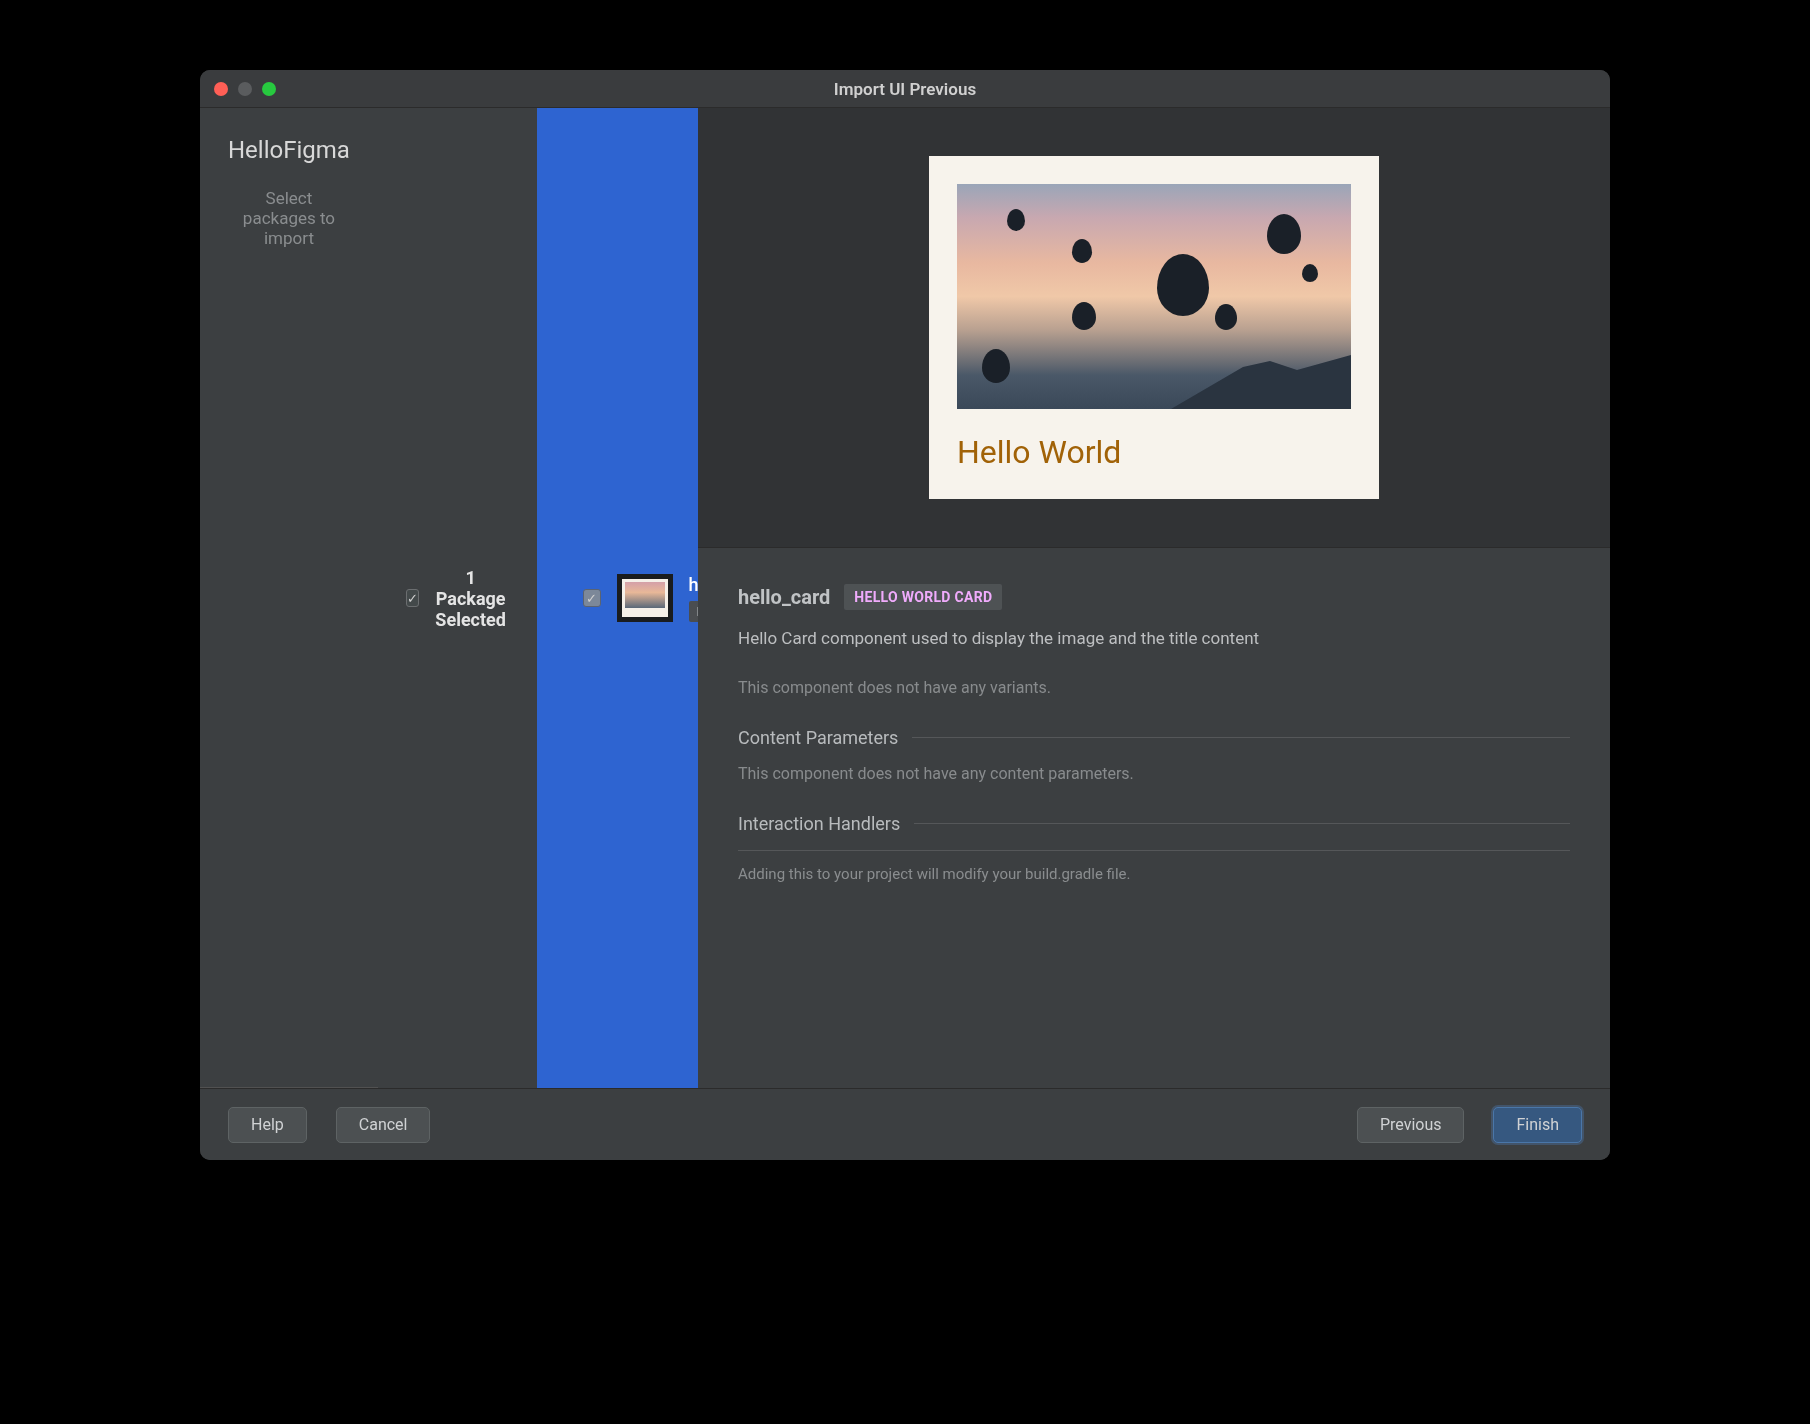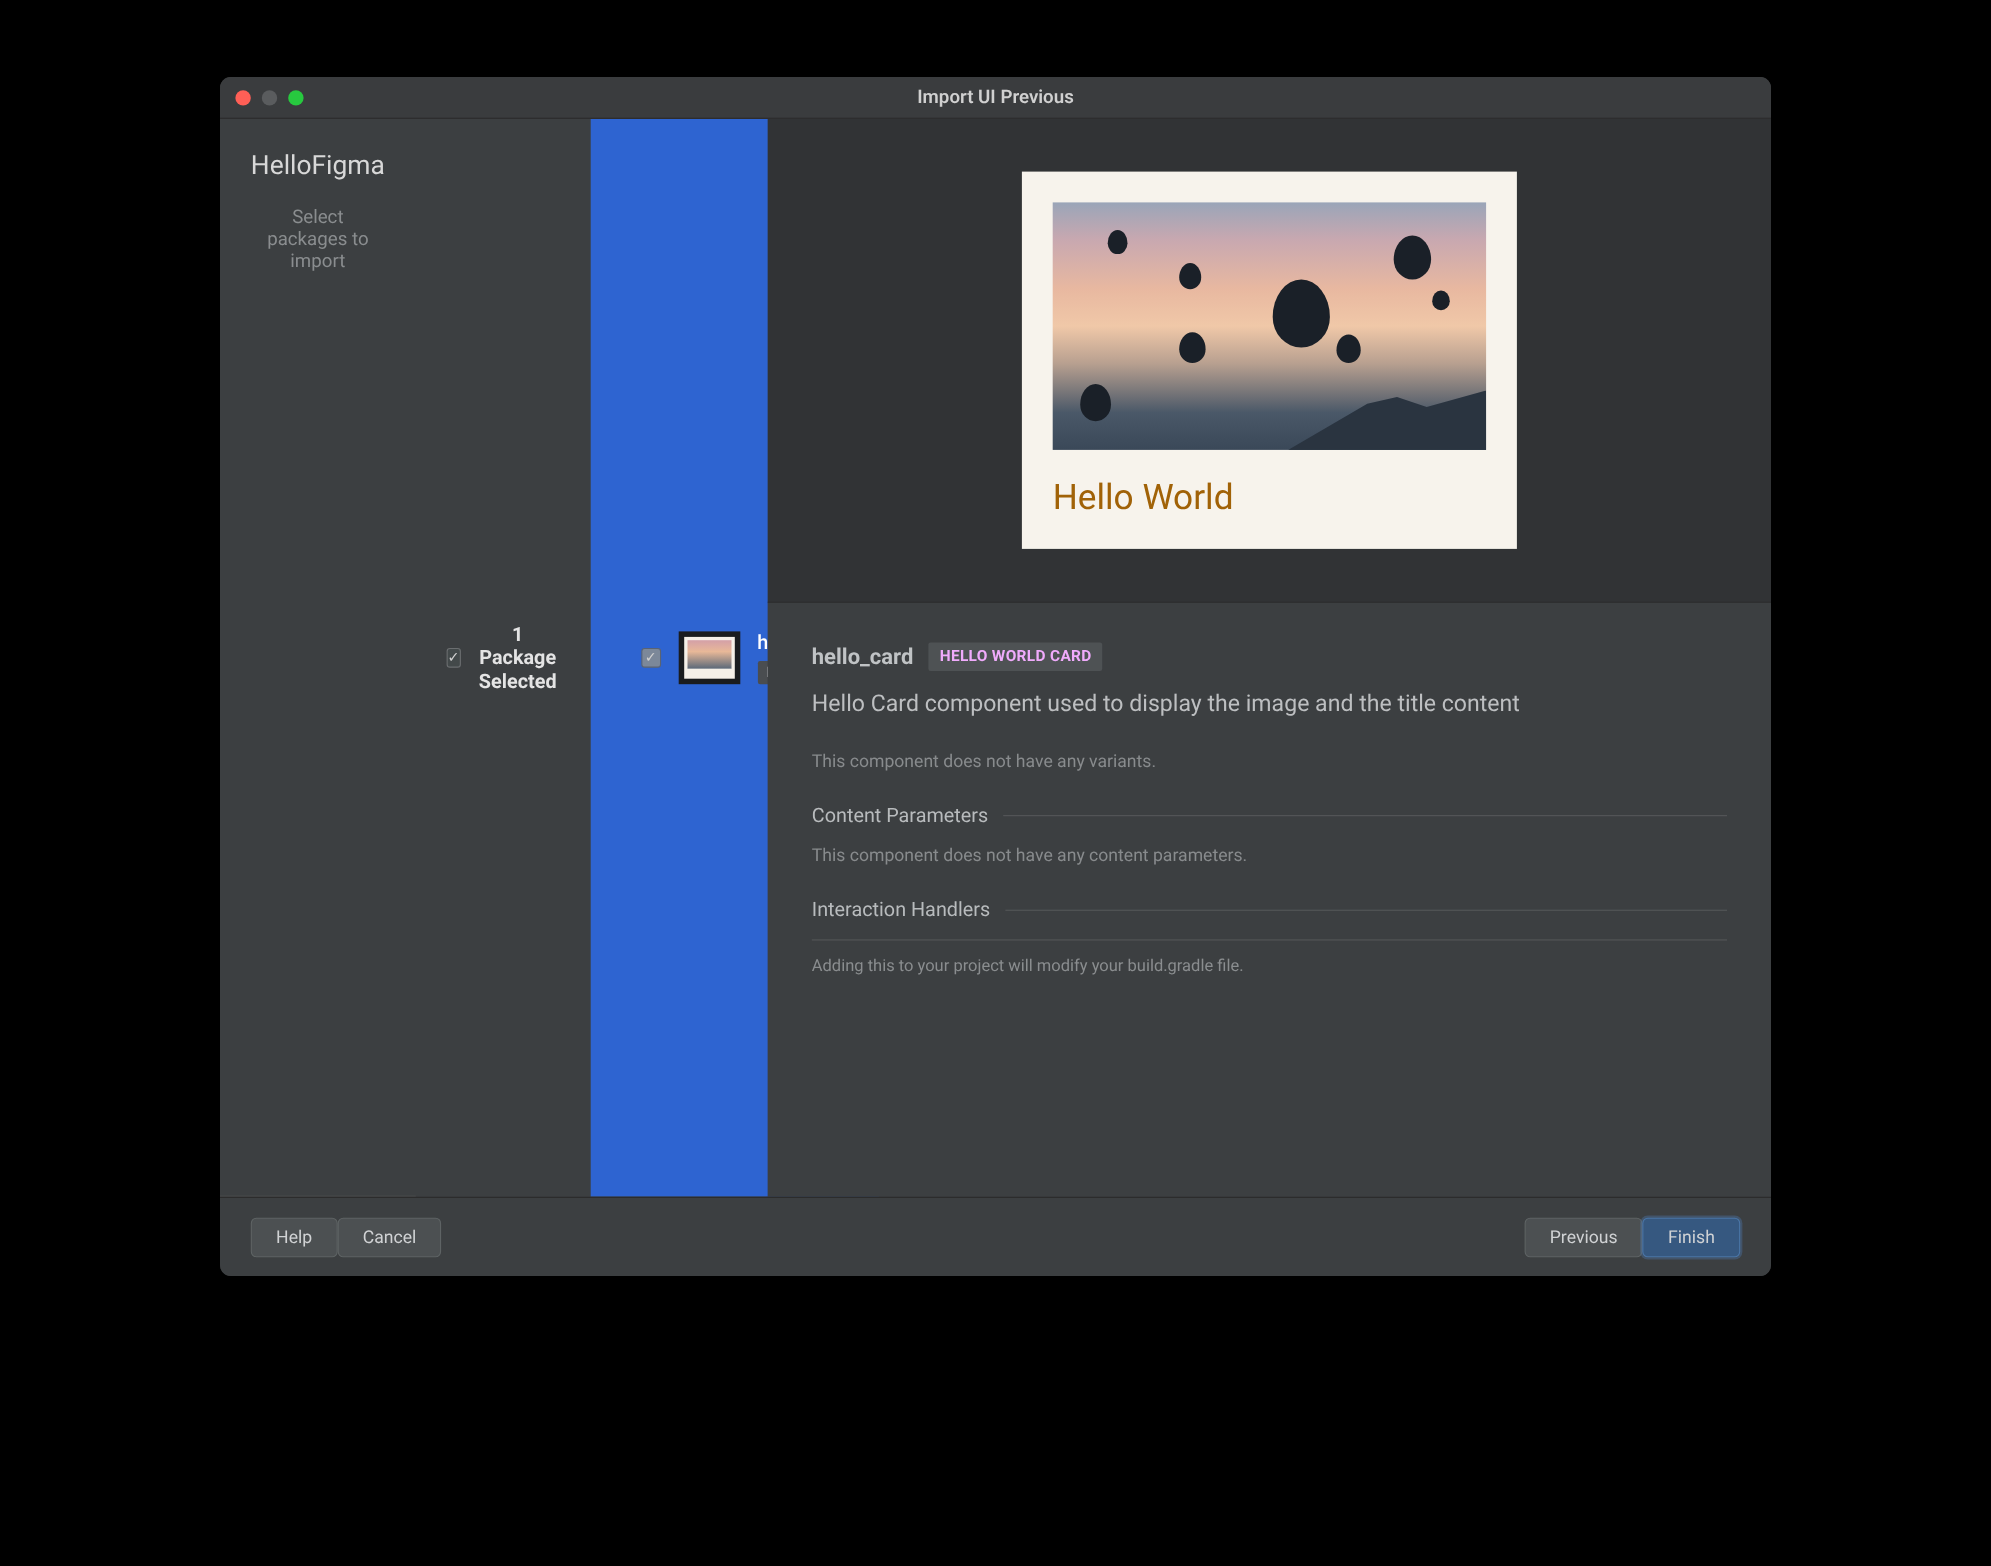--- a/index.html
+++ b/index.html
@@ -238,21 +238,21 @@
       background: #4e5254;
       color: #f0abfc;
       font-size: 14px;
       font-weight: 700;
       padding: 5px 10px;
       border-radius: 2px;
       letter-spacing: 0.3px;
     }
     .dt-desc {
       color: #bdbfc1;
-      font-size: 21px;
+      font-size: 17px;
       margin-bottom: 30px;
     }
     .section {
       margin-bottom: 30px;
     }
     .section-title {
       color: #b8bbbd;
       font-size: 18px;
       font-weight: 400;
       margin-bottom: 16px;
@@ -276,21 +276,21 @@
       color: #8a8d8f;
       font-size: 15px;
       margin-top: 6px;
     }
     .button-bar {
       height: 72px;
       border-top: 1px solid #2b2b2b;
       display: flex;
       align-items: center;
       padding: 0 28px;
-      gap: 0;
+      gap: 29px;
       background: #3c3f41;
     }
     .spacer { flex: 1; }
     .btn {
       height: 36px;
       padding: 0 22px;
       background: #4c5052;
       border: 1px solid #5e6364;
       border-radius: 5px;
       color: #d0d2d4;

